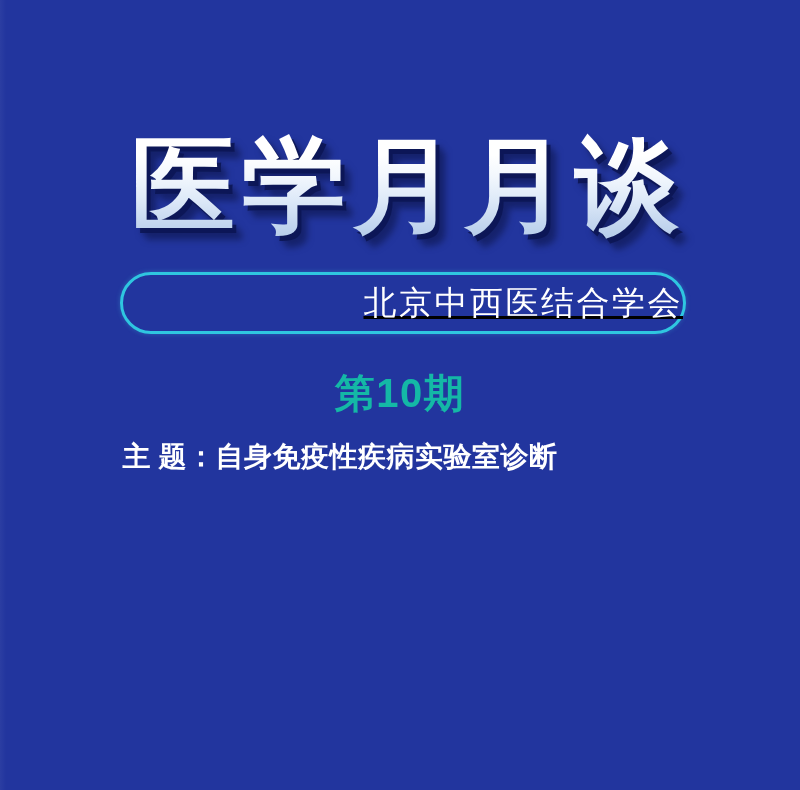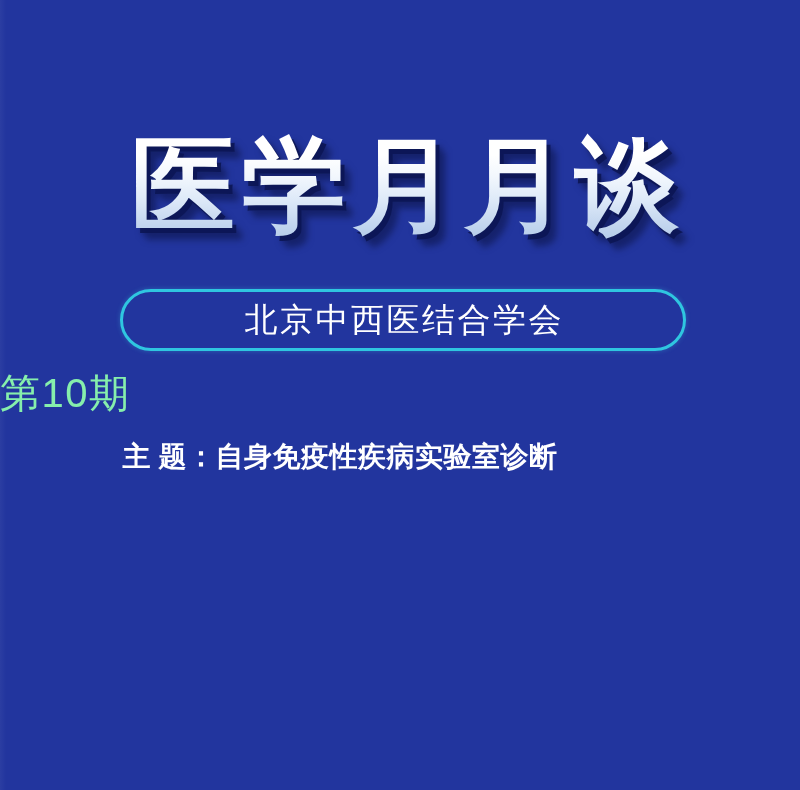--- a/index.html
+++ b/index.html
@@ -72,55 +72,57 @@
     
     filter:
       drop-shadow(4px 5px 0px rgba(12, 22, 84, 0.90))
       drop-shadow(6px 7px 3px rgba(9, 16, 63, 0.55));
   }
 
   
   .org-pill {
     position: absolute;
     left: 120px;
-    top: 289px;
+    top: 272px;
     width: 566px;
     height: 62px;
     border: 3px solid #2fc6e0;
     border-radius: 34px;
     background: transparent;
     display: flex;
     align-items: center;
-    justify-content: center;
+    justify-content: flex-end;
     box-shadow: 0 0 5px rgba(71, 205, 232, 0.30);
+    text-decoration: underline;
   }
 
   .org-pill-label {
     font-family: "Liberation Serif", "DejaVu Serif", serif;
     font-weight: 400;
     font-size: 33px;
     line-height: 36px;
     letter-spacing: 2.5px;
     padding-left: 2.5px;
     color: #ffffff;
     white-space: nowrap;
   }
 
   
   .issue-number {
     position: absolute;
     left: 0;
     top: 370px;
     width: 800px;
+    text-align: center;
     font-family: "Liberation Sans", "DejaVu Sans", sans-serif;
-    font-weight: 400;
+    font-weight: 700;
     font-size: 40px;
     line-height: 46px;
     letter-spacing: 1.5px;
-    color: #86efac;
+    color: #14b8a6;
     white-space: nowrap;
   }
 
   
   .subject-line {
     position: absolute;
     left: 0;
     top: 440px;
     width: 680px;
     text-align: center;

